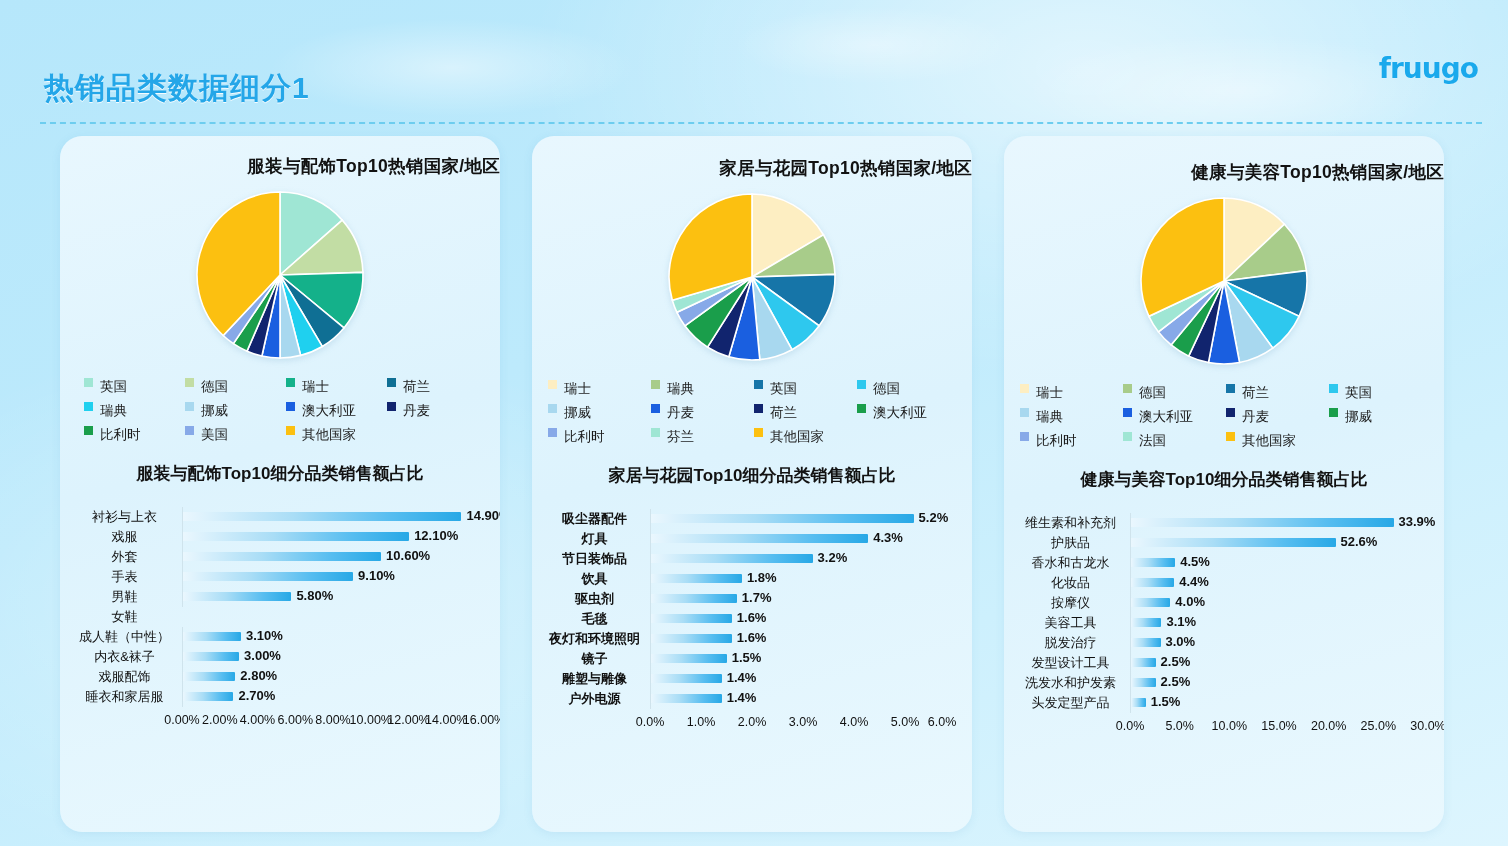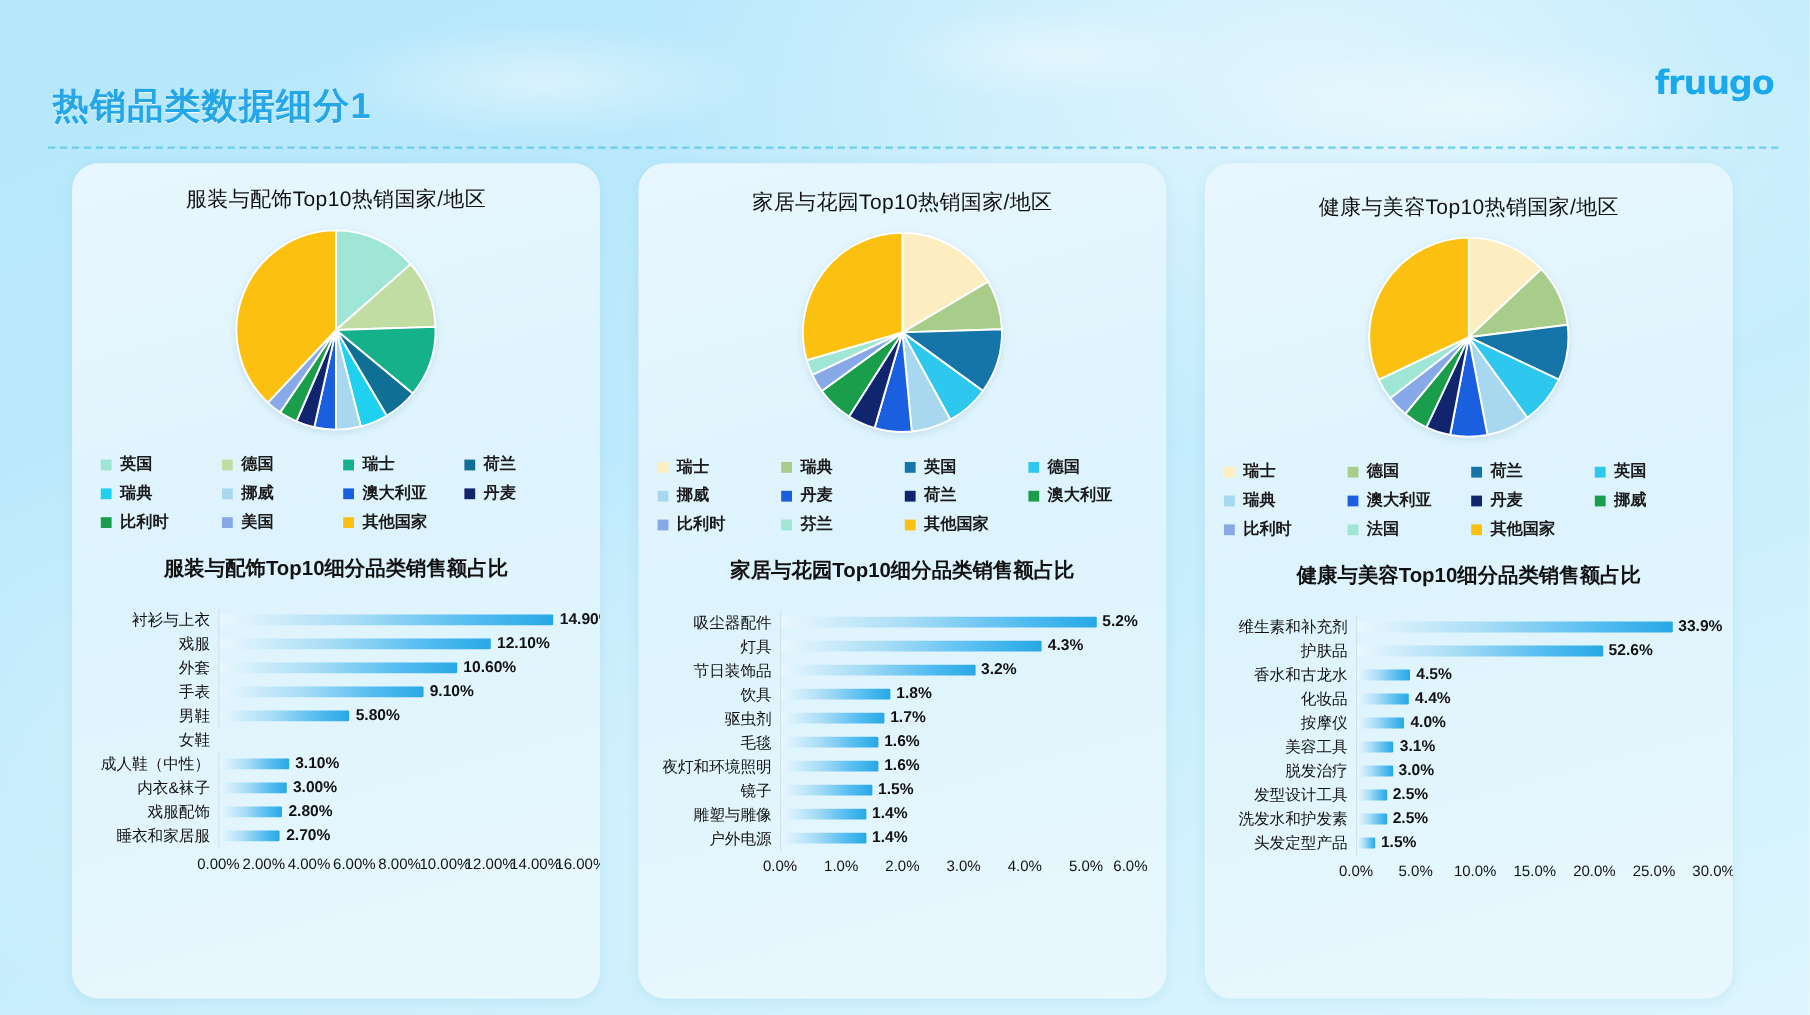--- a/index.html
+++ b/index.html
@@ -51,56 +51,56 @@
     background: linear-gradient(165deg, #e8f7fe 0%, #ddf3fd 45%, #e9f8fe 100%);
     border-radius: 22px;
     box-shadow: 0 2px 10px rgba(60,140,190,0.10);
     overflow: hidden;
   }
   .card.c1 { left: 60px; }
   .card.c2 { left: 532px; }
   .card.c3 { left: 1004px; }
 
   .card-title {
-    text-align: center; font-weight: 400; font-size: 17.5px;
+    text-align: right; font-weight: 700; font-size: 17.5px;
     color: #121212; margin-top: 18px; letter-spacing: .3px;
   }
   .card.c2 .card-title { margin-top: 20px; }
   .card.c3 .card-title { margin-top: 24px; }
 
   
   .pie-wrap { display:flex; justify-content:center; margin-top: 12px; }
   .pie { position: relative; width: 170px; height: 170px; }
   .pie svg { display:block; filter: drop-shadow(0 2px 3px rgba(70,140,180,0.18)); }
 
   
   .legend {
     display: grid; grid-template-columns: repeat(4, 1fr);
     gap: 6px 2px; padding: 6px 14px 0 14px;
   }
   .legend.l1 { margin-top: 12px; padding-left: 24px; }
   .legend.l2 { margin-top: 12px; padding-left: 16px; }
   .legend.l3 { margin-top: 12px; padding-left: 16px; }
-  .legend-item { display:flex; align-items:center; font-size: 13.5px; color:#1b1b1b;font-weight:bold; }
+  .legend-item { display:flex; font-size: 13.5px; color:#1b1b1b; }
   .legend-swatch { width: 9px; height: 9px; margin-right: 7px; flex: 0 0 auto; }
   .legend-label { white-space: nowrap; }
 
   
   .bars-title {
     text-align:center; font-weight:700; font-size:17px; color:#121212;
     margin-top: 18px;
   }
   .bars { position: relative; margin-top: 22px; padding: 0 18px 0 14px; }
   .bar-row { display:flex; align-items:center; height: 20px; margin-bottom: 0px; }
   .bar-label {
-    font-size: 13px; color:#111; text-align:right; white-space:nowrap;
+    font-size: 13px; color:#111; text-align:center; white-space:nowrap;
     flex: 0 0 auto; padding-right: 7px;
   }
   .c1 .bar-label { width: 108px; }
-  .c2 .bar-label { width: 104px; }
+  .c2 .bar-label { width: 104px; font-weight: bold; }
   .c3 .bar-label { width: 112px; }
   .bar-track { position:relative; flex: 1 1 auto; height: 20px; border-left: 1px solid #cfe3ec; }
   .bar-fill {
     position:absolute; left:0; top: 5px; height: 9px;
     background: linear-gradient(90deg, #eaf7fe 0%, #a9ddf6 40%, #56bdf0 75%, #27a8e6 100%);
     border-radius: 0 1px 1px 0;
   }
   .bar-value {
     position:absolute; top: 1px; font-size: 13px; font-weight: 700; color:#111;
     white-space: nowrap;

